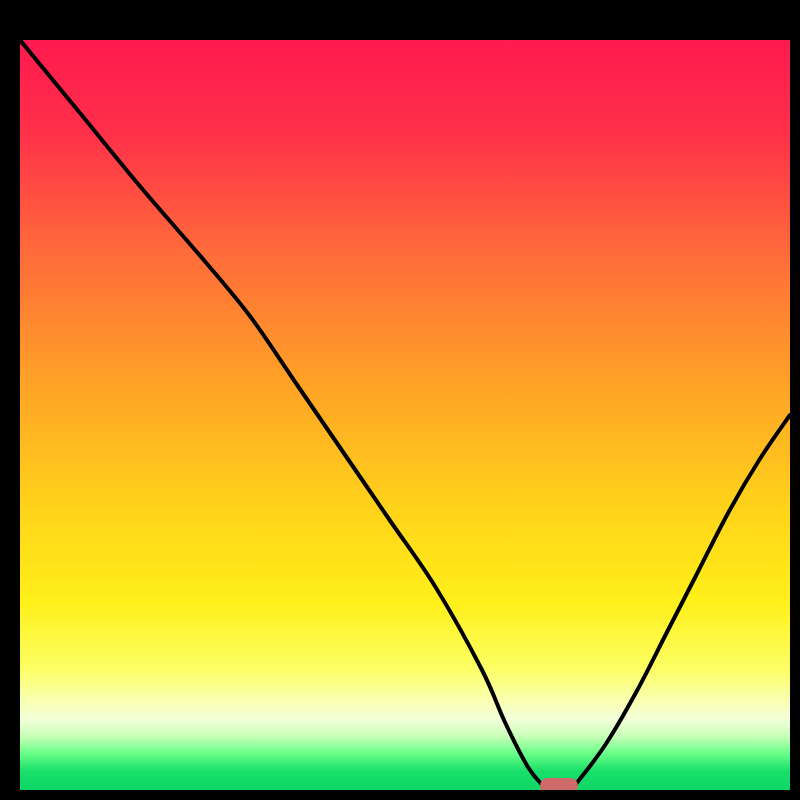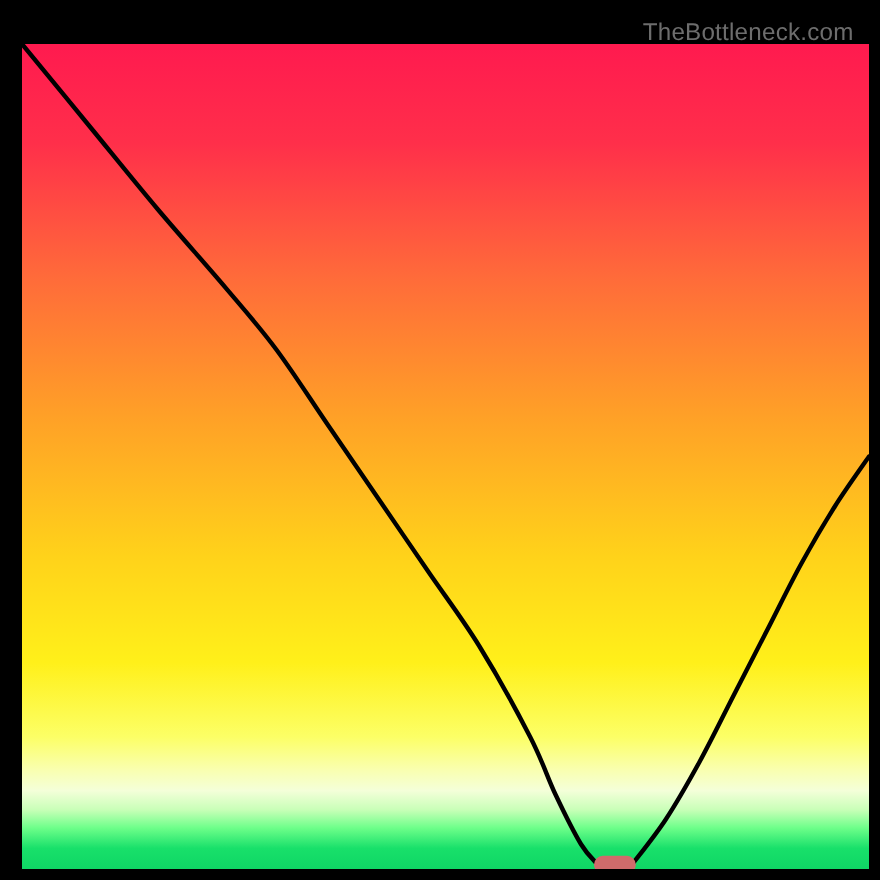--- a/index.html
+++ b/index.html
@@ -53,21 +53,20 @@
     height: 16px;
     border-radius: 8px;
     background: #cf6b6b;
     transform: translate(-50%, -50%);
   }
 </style>
 </head>
 <body>
 
 <div class="frame">
-  <div class="watermark">TheBottleneck.com</div>
 
   <div class="plot-area">
     <svg class="gradient" viewBox="0 0 770 750" preserveAspectRatio="none">
       <defs>
         <linearGradient id="bg" x1="0" y1="0" x2="0" y2="1">
             <stop offset="0%" stop-color="#ff1a4f"></stop>
             <stop offset="12%" stop-color="#ff2f4a"></stop>
             <stop offset="28.000000000000004%" stop-color="#ff6a3a"></stop>
             <stop offset="45%" stop-color="#ffa027"></stop>
             <stop offset="62%" stop-color="#ffd21a"></stop>

